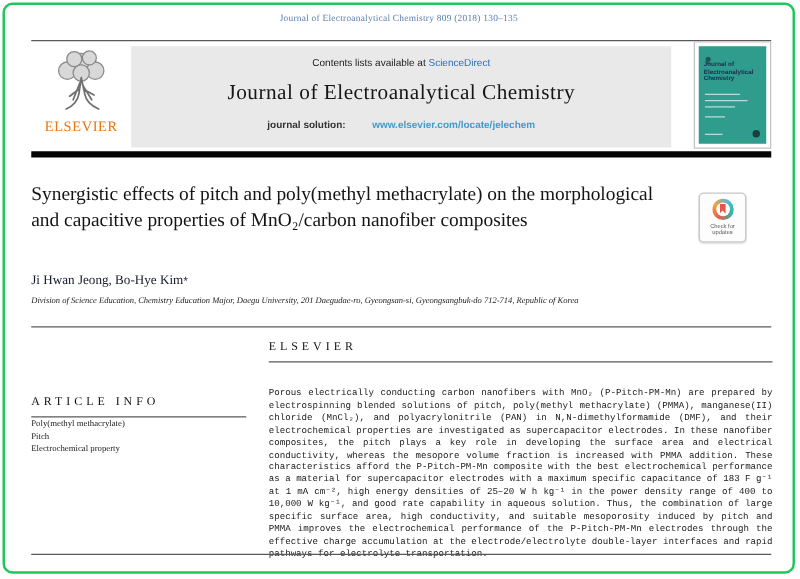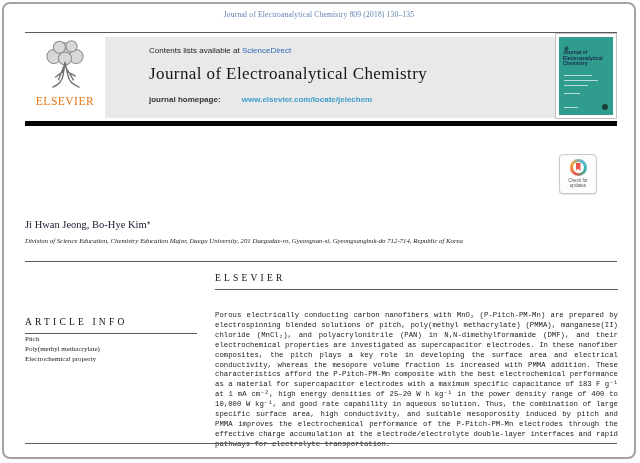--- a/index.html
+++ b/index.html
@@ -2,37 +2,36 @@
 <html><head>
 <meta charset="utf-8">
 <style>
   html,body{margin:0;padding:0;}
   body{
     width:640px;height:463px;position:relative;background:#fdfdfd;
     font-family:"Liberation Serif", serif;color:#1a1a1a;overflow:hidden;
   }
   .frame{
     position:absolute;left:2px;top:2px;width:630px;height:453px;
-    border:2px solid #a3a3a3;border-radius:8px;background:#ffffff;
+    border:2px solid #22c55e;border-radius:8px;background:#ffffff;
   }
   .citation{
     position:absolute;top:6px;left:0;width:100%;text-align:center;
     font-size:7.5px;color:#5b7fae;letter-spacing:.2px;
   }
   .rule{position:absolute;left:21px;width:592px;height:1px;background:#5a5a5a;}
   .top-rule{top:28px;}
   .mid-rule{top:257px;}
   .bottom-rule{top:439px;}
   
   .elsevier{position:absolute;left:22px;top:34px;width:78px;text-align:center;cursor:pointer;}
   .elsevier-word{font-size:11.5px;color:#e87511;letter-spacing:.5px;margin-top:1px;font-family:"Liberation Serif",serif;text-align:center;}
   .banner{
     position:absolute;left:101px;top:33px;width:432px;height:81px;background:#e9e9e9;
-    text-align:left;
-    padding-left:44px;
+    text-align:center;
   }
   .contents-line{margin-top:9px;font-size:8px;font-family:"Liberation Sans",sans-serif;color:#222;}
   .contents-line a{color:#2d6cb5;text-decoration:none;cursor:pointer;}
   .journal-title{margin-top:9px;font-size:17px;color:#161616;letter-spacing:.4px;}
   .homepage-line{margin-top:11px;font-size:8px;font-weight:bold;font-family:"Liberation Sans",sans-serif;color:#333;}
   .homepage-line a{color:#3f9ccb;text-decoration:none;font-weight:bold;cursor:pointer;margin-left:19px;}
   .cover{
     position:absolute;left:551px;top:29px;width:62px;height:86px;background:#fff;
     border:1px solid #c2c2c2;box-sizing:border-box;padding:3px;cursor:pointer;
   }
@@ -104,21 +103,21 @@
     </span>
     <div class="elsevier-word">ELSEVIER</div>
   </div>
 
   <div class="banner">
     <div class="contents-line">
       <span>Contents lists available at </span><a>ScienceDirect</a>
     </div>
     <div class="journal-title">Journal of Electroanalytical Chemistry</div>
     <div class="homepage-line">
-      <span>journal homepage: </span><a>www.elsevier.com/locate/jelechem</a>
+      <span>journal solution: </span><a>www.elsevier.com/locate/jelechem</a>
     </div>
   </div>
 
   <div class="cover">
     <div class="cover-inner">
       <span class="cover-tree">
         <svg width="7" height="7" viewBox="0 0 10 10">
             <circle cx="5" cy="3.5" r="3" fill="#17463d"></circle>
             <path d="M5 5 L4 9 M5 5 L6.5 9" stroke="#17463d" stroke-width="1"></path>
           </svg>
@@ -128,20 +127,21 @@
       <div class="cover-line" style="top:43px;width:34px;"></div>
       <div class="cover-line" style="top:48px;width:24px;"></div>
       <div class="cover-line" style="top:56px;width:16px;"></div>
       <div class="cover-line" style="top:70px;width:14px;"></div>
       <div class="cover-dot"></div>
     </div>
   </div>
 
   <div class="black-bar"></div>
 
+  <h1 class="title">Synergistic effects of pitch and poly(methyl methacrylate) on the morphological and capacitive properties of MnO₂/carbon nanofiber composites</h1>
 
   <div class="badge">
     <div class="badge-ring">
       <div class="badge-core">
         <div class="badge-bookmark"></div>
       </div>
     </div>
     <div class="badge-text">
       <span>Check for</span><br>
       <span>updates</span>
@@ -151,22 +151,22 @@
   <div class="authors">
     <span>Ji Hwan Jeong, Bo-Hye Kim</span><sup>⁎</sup>
   </div>
   <div class="affiliation">Division of Science Education, Chemistry Education Major, Daegu University, 201 Daegudae-ro, Gyeongsan-si, Gyeongsangbuk-do 712-714, Republic of Korea</div>
 
   <div class="rule mid-rule"></div>
 
   <div class="col-left">
     <div class="col-heading">ARTICLE INFO</div>
     <div class="heading-rule"></div>
+    <div class="keyword">Poly(methyl methacrylate)</div>
     <div class="keyword">Pitch</div>
-    <div class="keyword">Poly(methyl methacrylate)</div>
     <div class="keyword">Electrochemical property</div>
   </div>
 
   <div class="col-right">
     <div class="col-heading">ELSEVIER</div>
     <div class="heading-rule"></div>
     <p class="abstract-text">Porous electrically conducting carbon nanofibers with MnO₂ (P-Pitch-PM-Mn) are prepared by electrospinning blended solutions of pitch, poly(methyl methacrylate) (PMMA), manganese(II) chloride (MnCl₂), and polyacrylonitrile (PAN) in N,N-dimethylformamide (DMF), and their electrochemical properties are investigated as supercapacitor electrodes. In these nanofiber composites, the pitch plays a key role in developing the surface area and electrical conductivity, whereas the mesopore volume fraction is increased with PMMA addition. These characteristics afford the P-Pitch-PM-Mn composite with the best electrochemical performance as a material for supercapacitor electrodes with a maximum specific capacitance of 183 F g⁻¹ at 1 mA cm⁻², high energy densities of 25–20 W h kg⁻¹ in the power density range of 400 to 10,000 W kg⁻¹, and good rate capability in aqueous solution. Thus, the combination of large specific surface area, high conductivity, and suitable mesoporosity induced by pitch and PMMA improves the electrochemical performance of the P-Pitch-PM-Mn electrodes through the effective charge accumulation at the electrode/electrolyte double-layer interfaces and rapid pathways for electrolyte transportation.</p>
   </div>
 
   <div class="rule bottom-rule"></div>

